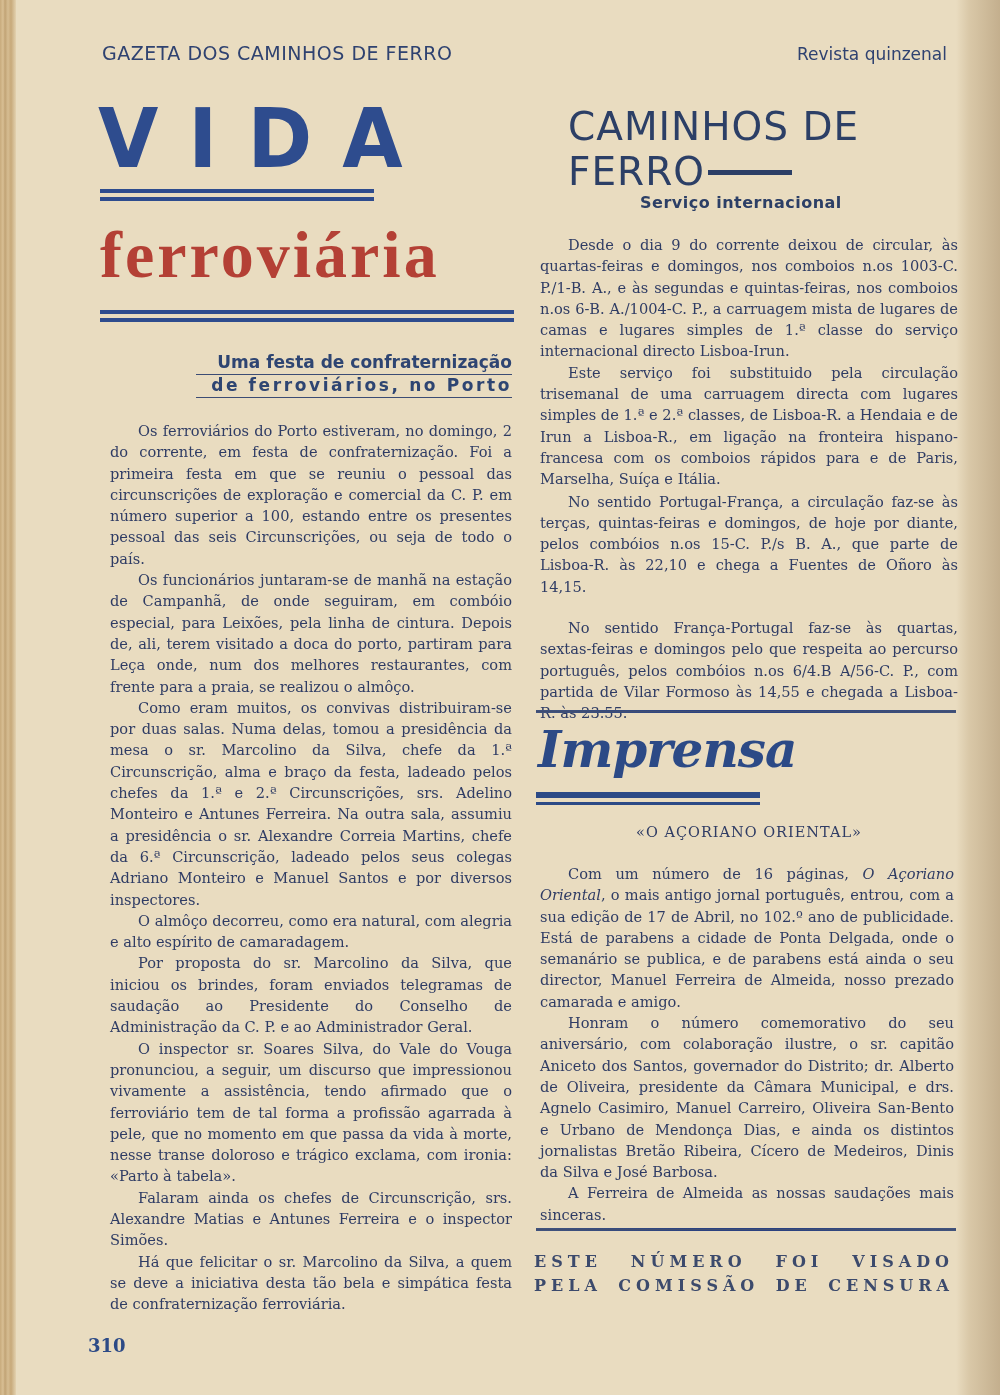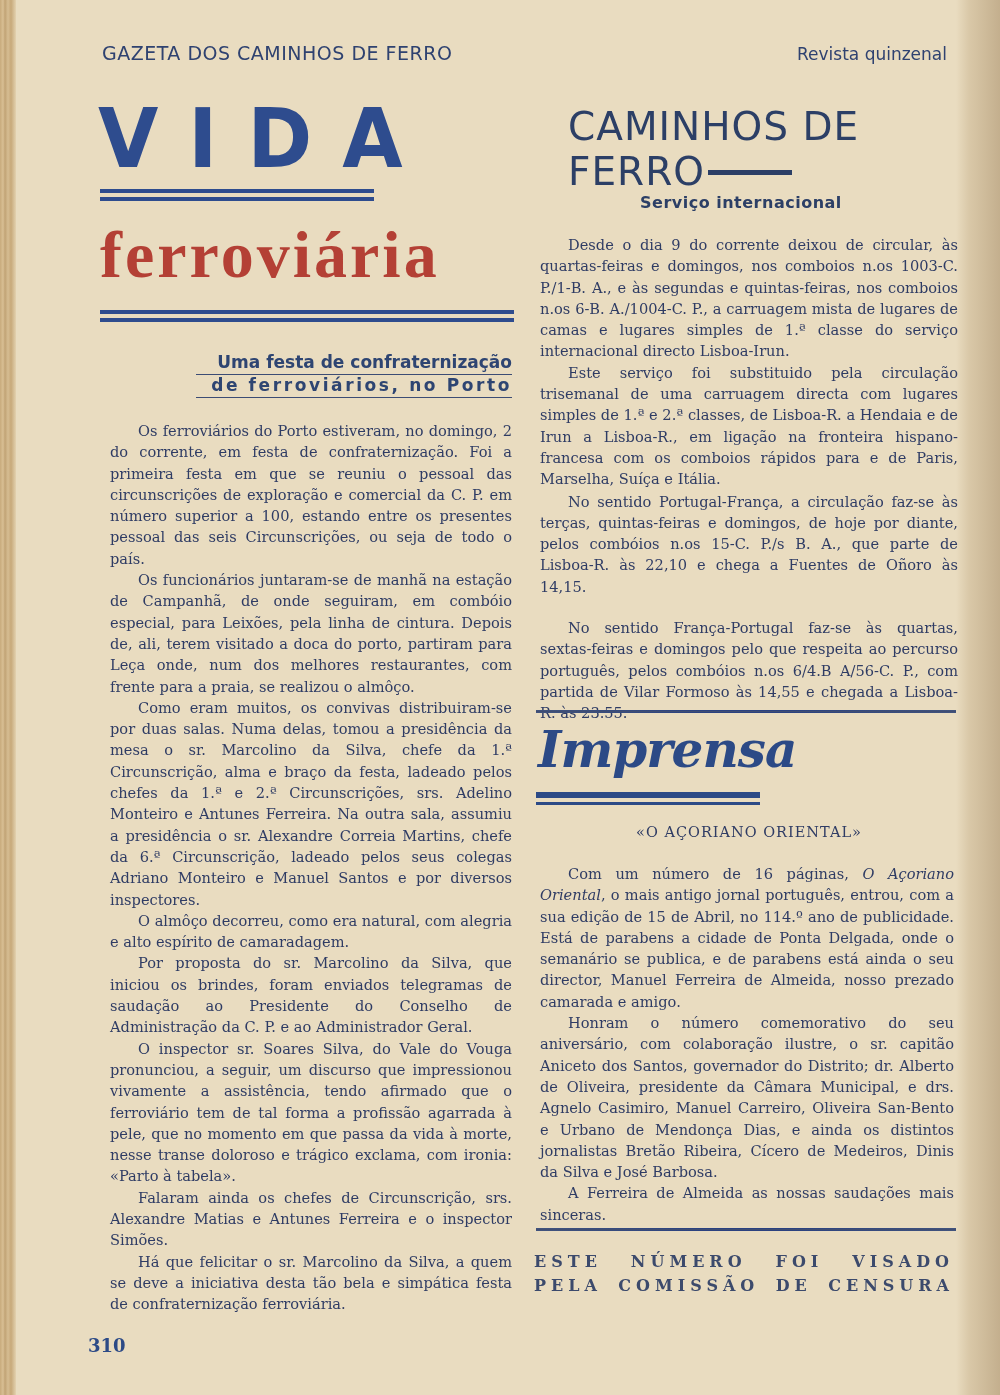--- a/index.html
+++ b/index.html
@@ -110,21 +110,21 @@
 
 <div class="imprensa">Imprensa</div>
 <div class="imp-rule">
     <div class="a"></div>
     <div class="b"></div>
   </div>
 
 <div class="acor">«O AÇORIANO ORIENTAL»</div>
 
 <div class="col rcol2">
-  <p><span>Com um número de 16 páginas, </span><em>O Açoriano Oriental</em><span>, o mais antigo jornal português, entrou, com a sua edição de 15 de Abril, no 114.º ano de publicidade. Está de parabens a cidade de Ponta Delgada, onde o semanário se publica, e de parabens está ainda o seu director, Manuel Ferreira de Almeida, nosso prezado camarada e amigo.</span></p>
+  <p><span>Com um número de 16 páginas, </span><em>O Açoriano Oriental</em><span>, o mais antigo jornal português, entrou, com a sua edição de 17 de Abril, no 102.º ano de publicidade. Está de parabens a cidade de Ponta Delgada, onde o semanário se publica, e de parabens está ainda o seu director, Manuel Ferreira de Almeida, nosso prezado camarada e amigo.</span></p>
   <p>Honram o número comemorativo do seu aniversário, com colaboração ilustre, o sr. capitão Aniceto dos Santos, governador do Distrito; dr. Alberto de Oliveira, presidente da Câmara Municipal, e drs. Agnelo Casimiro, Manuel Carreiro, Oliveira San-Bento e Urbano de Mendonça Dias, e ainda os distintos jornalistas Bretão Ribeira, Cícero de Medeiros, Dinis da Silva e José Barbosa.</p>
   <p>A Ferreira de Almeida as nossas saudações mais sinceras.</p>
 </div>
 
 <div class="taper" style="left:536px; top:1228px; width:420px;"></div>
 
 <div class="censura">
   <div>
     <span class="w">ESTE</span>
     <span class="w">NÚMERO</span>

